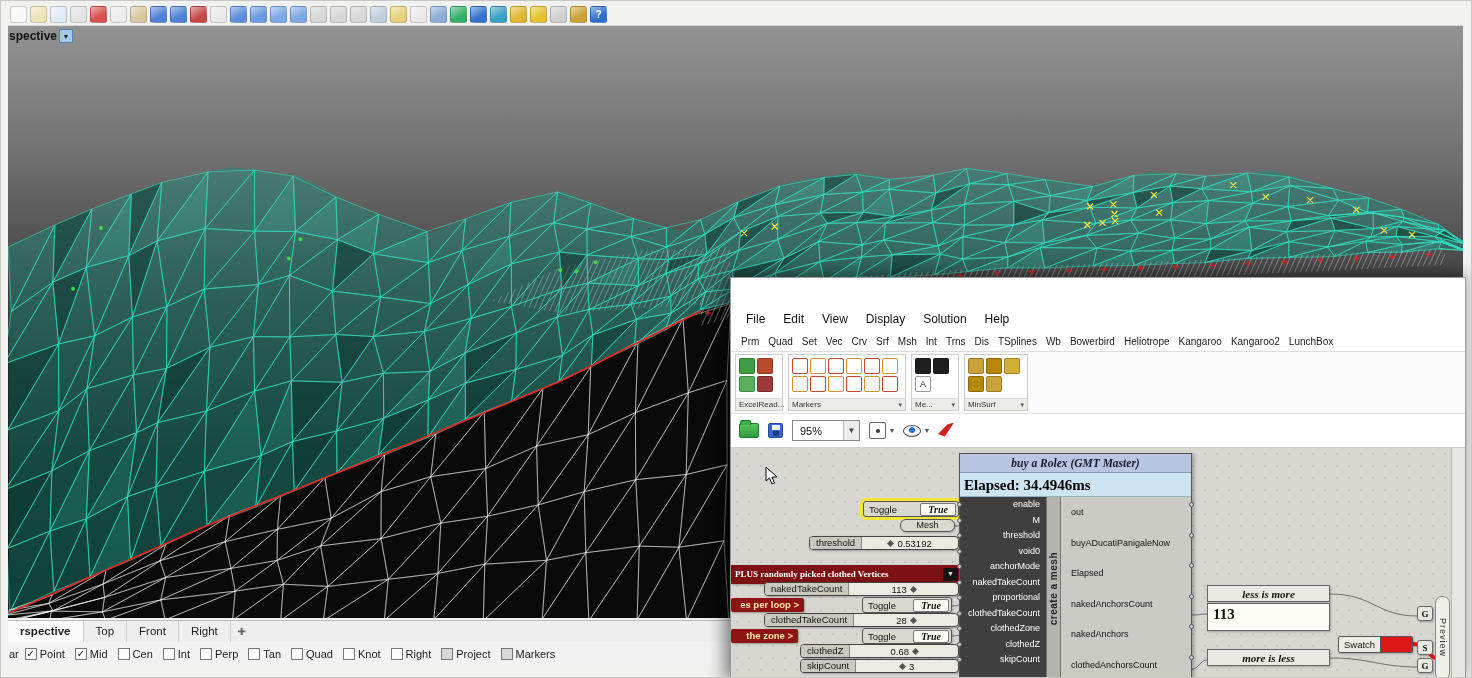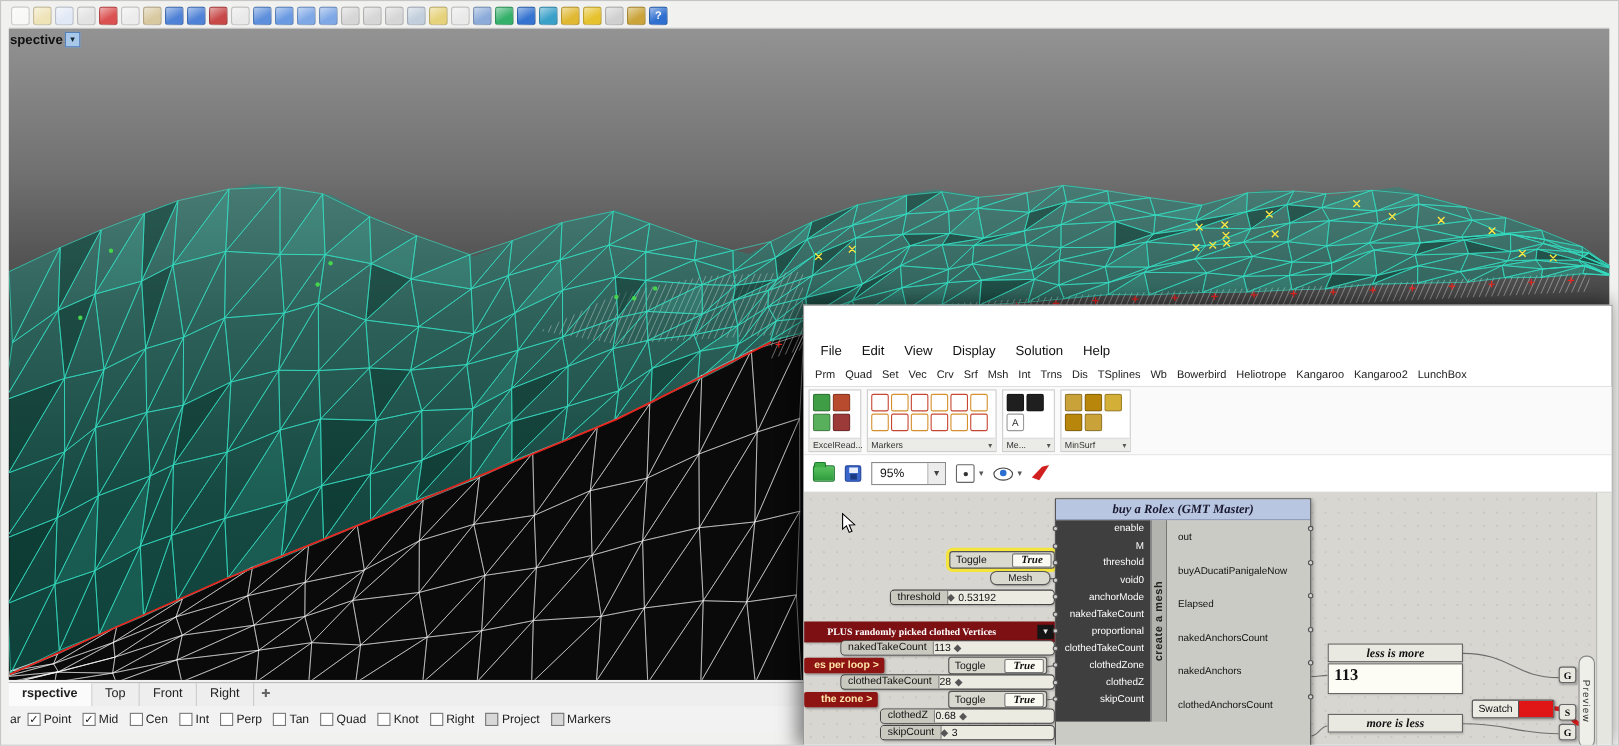--- a/index.html
+++ b/index.html
@@ -69,23 +69,23 @@
   .wires path{fill:none;stroke:#4a4a4a;stroke-width:1;opacity:.75}
   .wires path.redwire{stroke:#dd1212;stroke-width:4;opacity:.95}
 
   .toggle{position:absolute;height:16px;display:flex;align-items:center;border:1px solid #555;border-radius:3px;background:#d9d9d0;font-size:9.5px;color:#111;box-shadow:1px 1px 2px rgba(0,0,0,.2)}
   .t-label{padding:0 5px;white-space:nowrap}
   .t-val{margin-left:auto;margin-right:2px;background:#fafaf2;border:1px solid #777;border-radius:2px;padding:0 7px;font-family:"Liberation Serif",serif;font-style:italic;font-weight:bold;font-size:10px;line-height:11px}
   .sel-yellow{box-shadow:0 0 0 3px #f4e43c,1px 1px 2px rgba(0,0,0,.2)}
   .meshp{position:absolute;height:13px;border:1px solid #555;border-radius:6px;background:#d9d9d0;font-size:9px;line-height:11px;text-align:center;color:#111;box-shadow:1px 1px 2px rgba(0,0,0,.2)}
   .slider{position:absolute;height:14px;display:flex;border:1px solid #444;border-radius:4px;background:#ebebe2;overflow:hidden;font-size:9.5px;box-shadow:1px 1px 2px rgba(0,0,0,.25)}
   .s-label{background:#c9c9bf;border-right:1px solid #888;padding:0 6px;line-height:12px;color:#111;white-space:nowrap}
-  .s-value{flex:1;display:flex;align-items:center;justify-content:flex-start;gap:4px;color:#111}
+  .s-value{flex:1;display:flex;align-items:center;justify-content:center;gap:4px;color:#111}
   .s-grip{width:5px;height:5px;background:#555;transform:rotate(45deg)}
-  .maroon{position:absolute;left:0;top:117px;width:229px;height:19px;background:#7c1013;color:#fff;font-family:"Liberation Serif",serif;font-weight:bold;font-size:9px;line-height:15px;padding-left:21px;display:flex;align-items:center;box-shadow:1px 1px 2px rgba(0,0,0,.3)}
+  .maroon{position:absolute;left:0;top:117px;width:229px;height:19px;background:#7c1013;color:#fff;font-family:"Liberation Serif",serif;font-weight:bold;font-size:9px;line-height:15px;padding-left:4px;display:flex;align-items:center;box-shadow:1px 1px 2px rgba(0,0,0,.3)}
   .maroon-arrow{margin-left:auto;width:15px;height:13px;background:#151515;color:#e8e8e8;font-size:7px;text-align:center;line-height:13px;margin-right:2px}
   .redlbl{position:absolute;height:14px;background:#8e1414;color:#ffe6a8;font-size:9.5px;font-weight:bold;line-height:14px;text-align:right;padding:0 5px;border-radius:2px;box-shadow:1px 1px 2px rgba(0,0,0,.3)}
 
   .bigcomp{position:absolute;left:228px;top:5px;width:233px;height:227px;border:1px solid #555;background:#cbcbc5;box-shadow:2px 2px 4px rgba(0,0,0,.3)}
   .bc-title{height:19px;background:#b9c6e2;border-bottom:1px solid #8a94b4;font-family:"Liberation Serif",serif;font-weight:bold;font-style:italic;font-size:11.5px;color:#18182e;text-align:center;line-height:19px;white-space:nowrap;overflow:hidden}
   .bc-elapsed{height:24px;background:#cfe4f2;border-bottom:1px solid #9ab0c0;font-family:"Liberation Serif",serif;font-weight:bold;font-size:15px;color:#000;line-height:24px;padding-left:4px;white-space:nowrap}
   .bc-body{display:flex;height:183px}
   .bc-in{width:86px;background:#3f3f3f;display:flex;flex-direction:column}
   .in-row{flex:0 0 15.5px;height:15.5px;color:#fff;font-size:9px;line-height:15.5px;text-align:right;padding-right:6px;position:relative;white-space:nowrap}
   .grip{position:absolute;width:5px;height:5px;border-radius:50%;background:#cfcfcf;border:1px solid #555;top:5px}
@@ -500,20 +500,21 @@
       <div class="slider" style="left:69px;top:211px;width:159px">
         <span class="s-label">skipCount</span>
         <span class="s-value">
             <i class="s-grip"></i>
             <span>3</span>
           </span>
       </div>
 
       <div class="bigcomp">
         <div class="bc-title">buy a Rolex (GMT Master)</div>
+        <div class="bc-elapsed">Elapsed: 34.4946ms</div>
         <div class="bc-body">
           <div class="bc-in">
               <div class="in-row"><span class="grip gl"></span>enable</div>
               <div class="in-row"><span class="grip gl"></span>M</div>
               <div class="in-row"><span class="grip gl"></span>threshold</div>
               <div class="in-row"><span class="grip gl"></span>void0</div>
               <div class="in-row"><span class="grip gl"></span>anchorMode</div>
               <div class="in-row"><span class="grip gl"></span>nakedTakeCount</div>
               <div class="in-row"><span class="grip gl"></span>proportional</div>
               <div class="in-row"><span class="grip gl"></span>clothedTakeCount</div>

